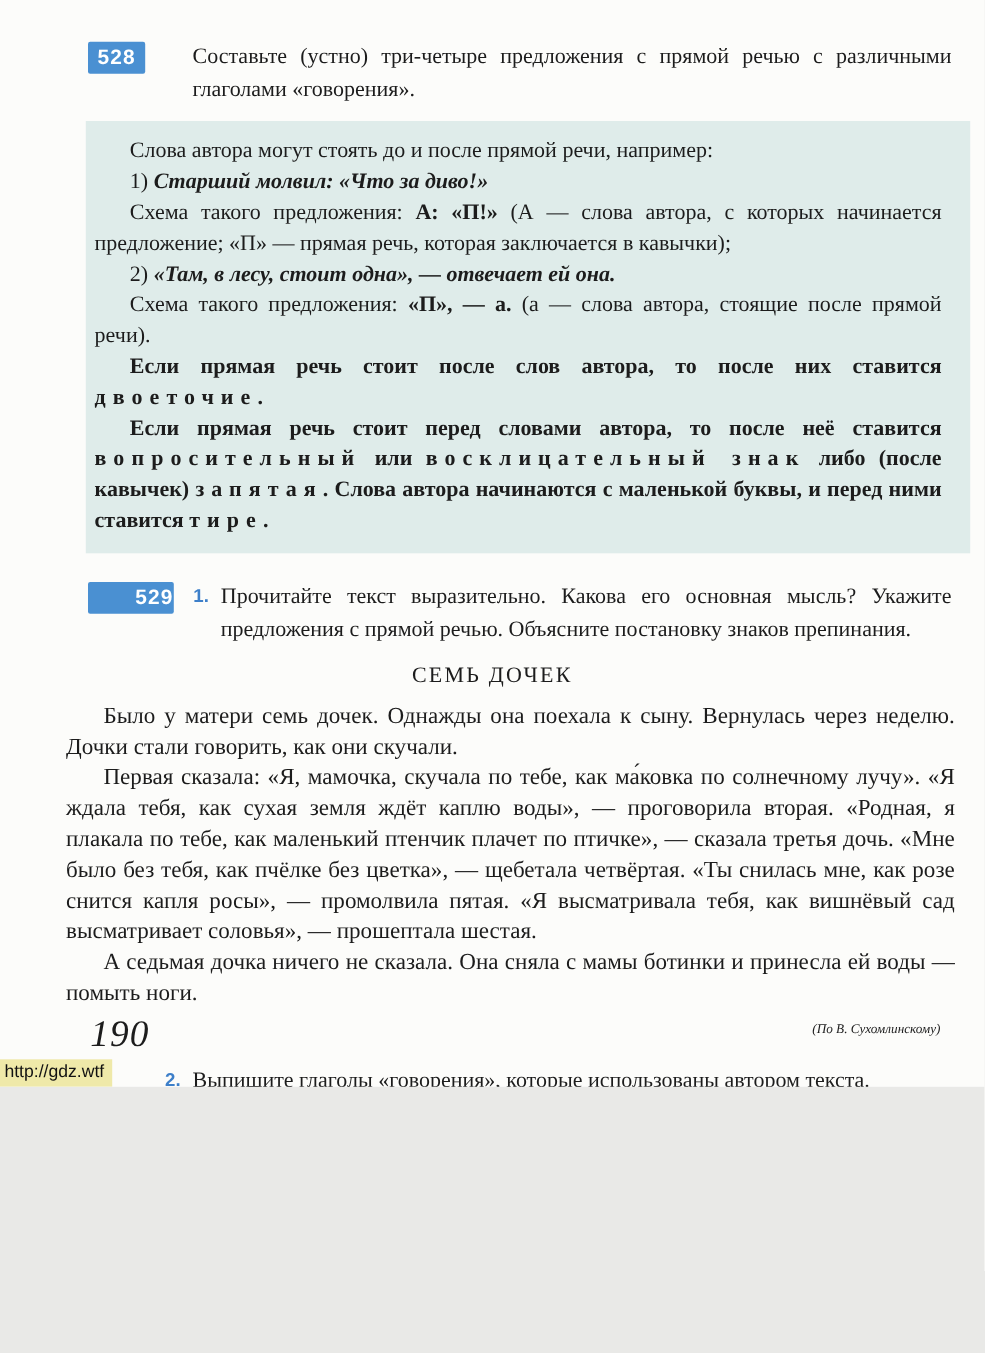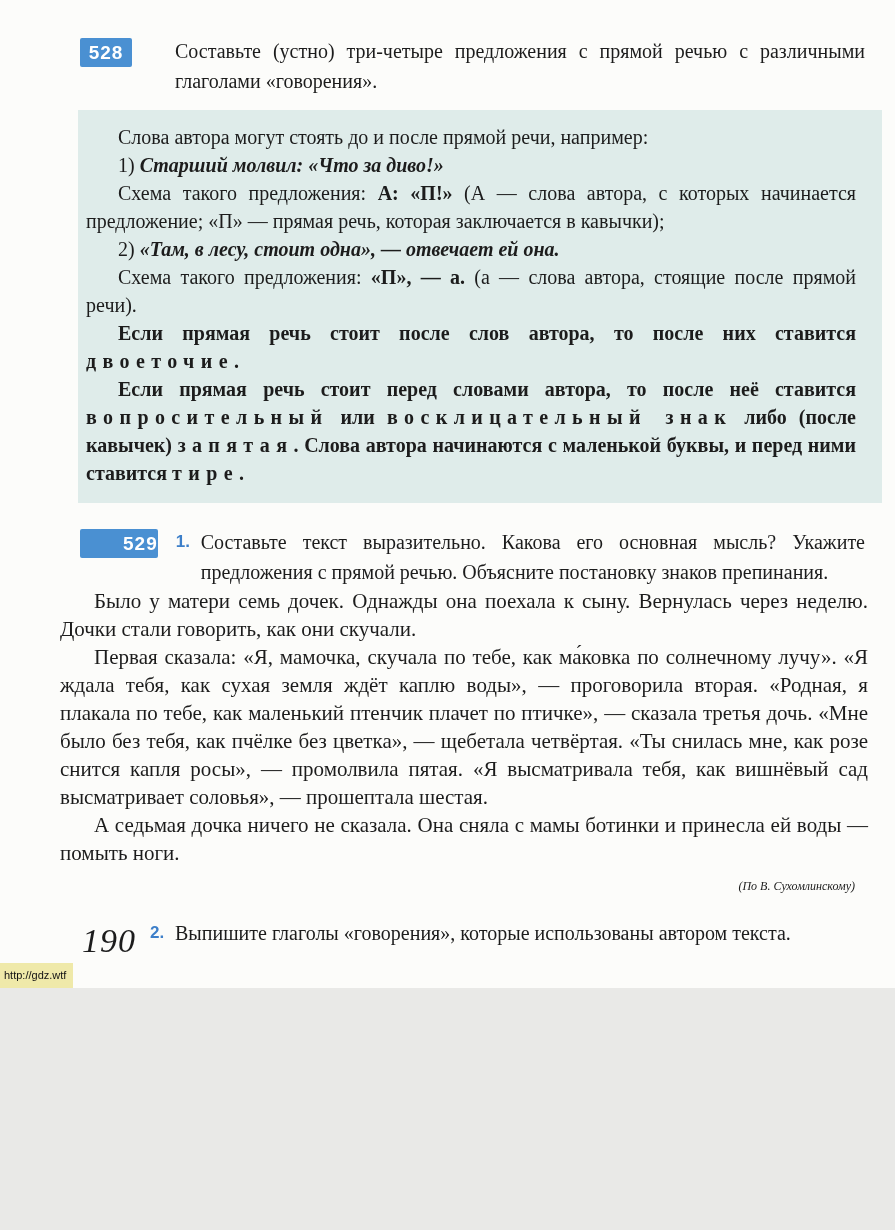--- a/index.html
+++ b/index.html
@@ -99,21 +99,21 @@
   }
   .page-number{
     position:absolute;left:82px;bottom:28px;
     font-style:italic;font-size:34px;
     letter-spacing:1px;
   }
   .watermark{
     position:absolute;left:0;bottom:0;
     background:var(--wm-bg);
     font-family:"Liberation Sans","DejaVu Sans",sans-serif;
-    font-size:11px;line-height:24px;
+    font-size:16px;line-height:24px;
     padding:0 7px 1px 4px;
     color:#111;
   }
 </style>
 </head>
 <body>
 
 <div class="page">
 
   <div class="ex-row first">
@@ -127,23 +127,24 @@
       <p><span>Схема такого предложения: </span><span class="b">А: «П!»</span><span> (А — слова автора, с которых начинается предложение; «П» — прямая речь, которая заключается в кавычки);</span></p>
       <p><span>2) </span><span class="bi">«Там, в лесу, стоит одна», — отвечает ей она.</span></p>
       <p><span>Схема такого предложения: </span><span class="b">«П», — а.</span><span> (а — слова автора, стоящие после прямой речи).</span></p>
       <p><span class="b">Если прямая речь стоит после слов автора, то после них ставится </span><span class="bsp">двоеточие</span><span class="b">.</span></p>
       <p><span class="b">Если прямая речь стоит перед словами автора, то после неё ставится </span><span class="bsp">вопросительный</span><span class="b"> или </span><span class="bsp">восклицательный знак</span><span class="b"> либо (после кавычек) </span><span class="bsp">запятая</span><span class="b">. Слова автора начинаются с маленькой буквы, и перед ними ставится </span><span class="bsp">тире</span><span class="b">.</span></p>
     </div>
 
   <div class="ex-row ex529 with-marker">
     <span class="badge">529</span>
     <span class="marker">1.</span>
-    <p class="task">Составьте текст выразительно. Какова его основная мысль? Укажите предложения с прямой речью. Объясните постановку знаков препинания.</p>
+    <p class="task">Прочитайте текст выразительно. Какова его основная мысль? Укажите предложения с прямой речью. Объясните постановку знаков препинания.</p>
   </div>
 
+  <h3 class="story-title">СЕМЬ ДОЧЕК</h3>
 
   <div class="story">
       <p><span>Было у матери семь дочек. Однажды она поехала к сыну. Вернулась через неделю. Дочки стали говорить, как они скучали.</span></p>
       <p><span>Первая сказала: «Я, мамочка, скучала по тебе, как ма́ковка по солнечному лучу». «Я ждала тебя, как сухая земля ждёт каплю воды», — проговорила вторая. «Родная, я плакала по тебе, как маленький птенчик плачет по птичке», — сказала третья дочь. «Мне было без тебя, как пчёлке без цветка», — щебетала четвёртая. «Ты снилась мне, как розе снится капля росы», — промолвила пятая. «Я высматривала тебя, как вишнёвый сад высматривает соловья», — прошептала шестая.</span></p>
       <p><span>А седьмая дочка ничего не сказала. Она сняла с мамы ботинки и принесла ей воды — помыть ноги.</span></p>
     </div>
 
   <p class="attribution">(По В. Сухомлинскому)</p>
 
   <div class="part2-row">

